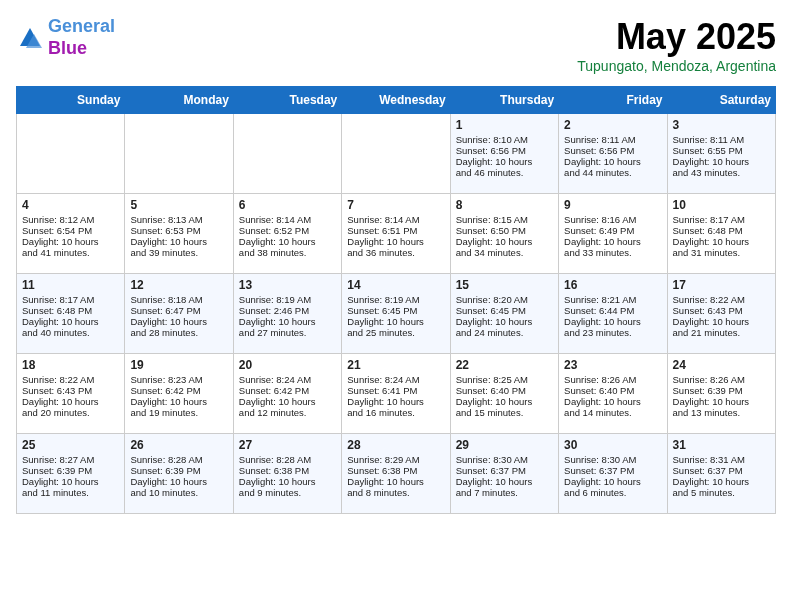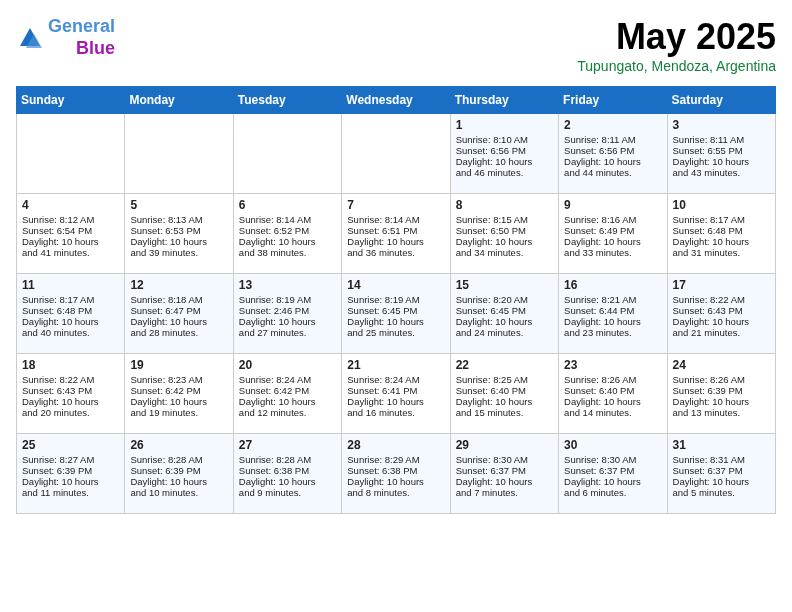--- a/index.html
+++ b/index.html
@@ -13,21 +13,20 @@
     .header {
       display: flex;
       justify-content: space-between;
       align-items: flex-start;
       margin-bottom: 12px;
     }
     .logo {
       display: flex;
       align-items: center;
       gap: 4px;
-      text-align: right;
     }
     .logo-text {
       font-size: 18px;
       font-weight: bold;
       color: #1a3a6b;
       line-height: 1.2;
     }
     .logo-text span {
       color: #4a90d9;
     }
@@ -51,21 +50,21 @@
       width: 100%;
       border-collapse: collapse;
       font-size: 10px;
     }
     thead tr {
       background-color: #1a6fc4;
       color: #fff;
     }
     thead th {
       padding: 6px 4px;
-      text-align: left;
+      text-align: right;
       font-size: 12px;
       font-weight: bold;
       border: 1px solid #1a6fc4;
     }
     tbody tr {
       vertical-align: top;
     }
     tbody td {
       border: 1px solid #ccc;
       padding: 4px 5px;

